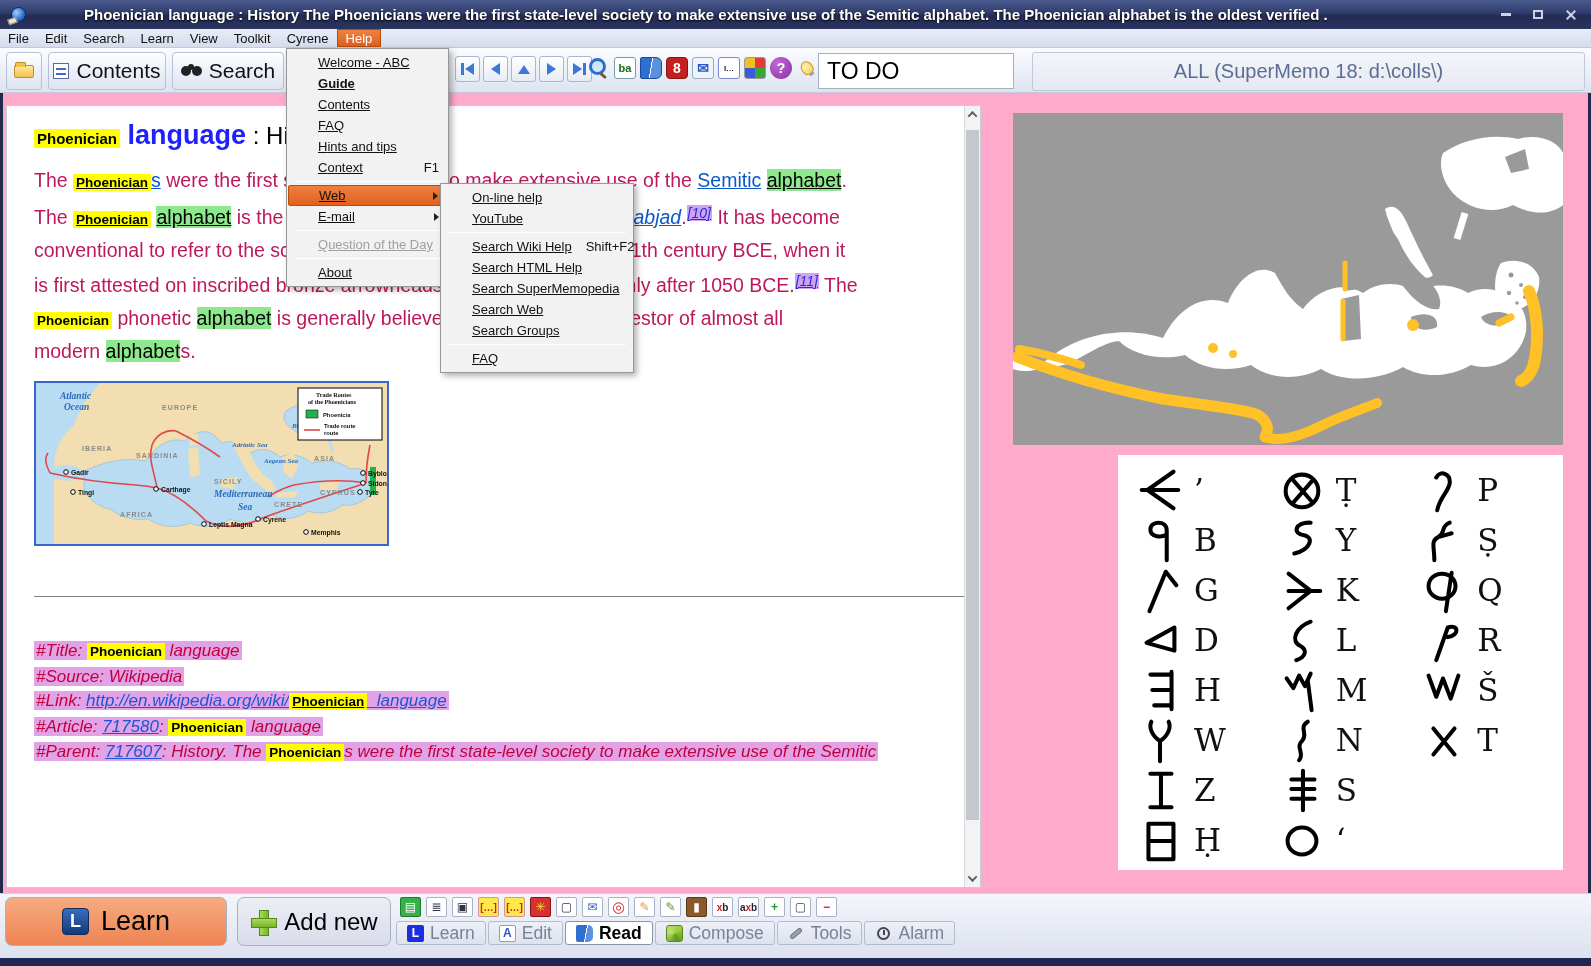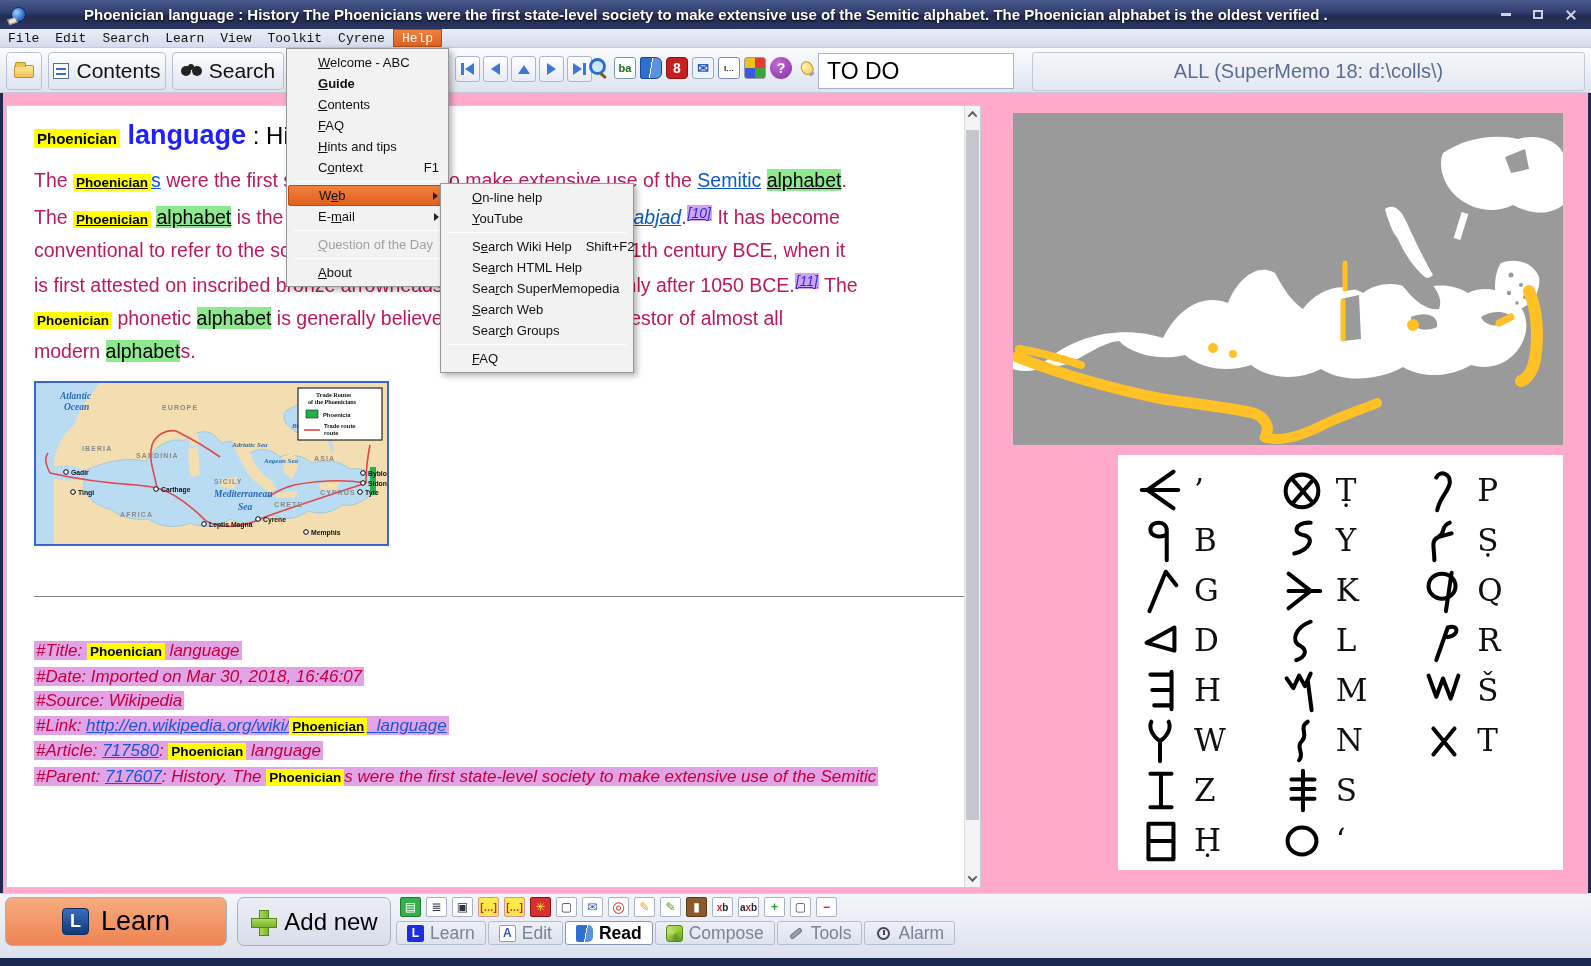--- a/index.html
+++ b/index.html
@@ -23,21 +23,21 @@
   .wc i { display:block; }
   .wc.min i { width:10px; height:3px; background:#cdd3e2; }
   .wc.max i { width:10px; height:9px; border:2px solid #cdd3e2; }
   .wc.cls i { position:relative; width:11px; height:11px; }
   .wc.cls i::before,.wc.cls i::after { content:""; position:absolute; left:5px; top:0; width:2px; height:12px; background:#cdd3e2; }
   .wc.cls i::before { transform:rotate(45deg);} .wc.cls i::after { transform:rotate(-45deg);}
 
   
   .menubar { position:absolute; left:-3px; top:29px; width:1591px; height:19px;
     background:linear-gradient(#e9edf7,#d6dcec); display:flex; align-items:stretch;
-    font-size:13px; color:#111; border-bottom:1px solid #c2c9da;font-family:Liberation Mono, monospace; }
+    font-size:13px; color:#111; border-bottom:1px solid #c2c9da; }
   .menu-item { padding:1px 8px 0 8px; display:flex; align-items:center; }
   .menu-item.active { background:linear-gradient(#f0823f,#df5f1d); color:#fff; border:1px solid #b44c10; }
 
   
   .toolbar { position:absolute; left:-3px; top:48px; width:1591px; height:45px;
     background:linear-gradient(#fbfcfe,#dde3f0); border-bottom:1px solid #c4cbdc; }
   .tbtn { position:absolute; top:4px; height:38px; border:1px solid #b6c0d6; border-radius:4px;
     background:linear-gradient(#ffffff,#e9edf6 60%,#dfe5f1); font-family:inherit;
     font-size:21px; color:#111; display:flex; align-items:center; justify-content:center; gap:7px; }
   .btn-open { left:6px; width:36px; }
@@ -123,21 +123,21 @@
 
   
   .popup { position:absolute; background:#f2f2f2; border:1px solid #979797; box-shadow:3px 3px 6px rgba(0,0,0,.3);
     font-size:13px; color:#111; padding:3px 1px; z-index:50; }
   #helpmenu { left:283px; top:48px; width:163px; }
   #websubmenu { left:437px; top:183px; width:194px; z-index:60; }
   .m-item { height:21px; display:flex; align-items:center; padding:0 8px 0 30px; position:relative; }
   .m-item.bold { font-weight:bold;justify-content:flex-end; }
   .m-item.disabled { color:#a0a0a0; }
   .m-item.active { background:linear-gradient(#f0803e,#e2601e); border:1px solid #b84d10; border-radius:2px; height:21px; }
-  .m-label { flex:1; white-space:nowrap; }
+  .m-label { flex:1; white-space:nowrap;text-decoration:underline; }
   .m-short { margin-left:14px; }
   .m-arrow { width:0; height:0; border-top:4px solid transparent; border-bottom:4px solid transparent; border-left:5px solid #222; margin-left:8px; }
   .m-sep { height:1px; background:#d0d0d0; margin:3px 6px; border-bottom:1px solid #fff; }
 
   
   .bottombar { position:absolute; left:-3px; top:893px; width:1591px; height:65px;
     background:linear-gradient(#f4f6fb,#dce1ee); border-top:1px solid #cfd4e2; }
   .bigbtn { position:absolute; top:3px; height:49px; border:1px solid #a9b0c0; border-radius:7px;
     font-family:inherit; display:flex; align-items:center; justify-content:center; gap:12px; }
   .learn { left:5px; width:222px; background:linear-gradient(#f6ac80,#ee8352); font-size:27px; color:#000; }
@@ -343,21 +343,20 @@
               <text x="272" y="21" class="lg-t">of the Phoenicians</text>
               <text x="287" y="34" class="lg-i">Phoenicia</text>
               <text x="288" y="45" class="lg-i">Trade route</text>
               <text x="288" y="52" class="lg-i">route</text>
             </g>
         </svg>
       </div>
       <hr class="rule">
       <div class="meta" id="a-meta">
           <div class="metaline"><span class="mwrap"><span class="m">#Title: </span><span class="yl">Phoenician</span><span class="m"> language</span></span></div>
-          <div class="metaline"><span class="mwrap"><span class="m">#Date: Imported on Mar 30, 2018, 16:46:07</span></span></div>
           <div class="metaline"><span class="mwrap"><span class="m">#Source: Wikipedia</span></span></div>
           <div class="metaline"><span class="mwrap"><span class="m">#Link: </span><span class="mlk">http://en.wikipedia.org/wiki/</span><span class="ylu">Phoenician</span><span class="mlk">_language</span></span></div>
           <div class="metaline"><span class="mwrap"><span class="m">#Article: </span><span class="mlk">717580</span><span class="m">: </span><span class="yl">Phoenician</span><span class="m"> language</span></span></div>
           <div class="metaline"><span class="mwrap"><span class="m">#Parent: </span><span class="mlk">717607</span><span class="m">: History. The </span><span class="yl">Phoenician</span><span class="m">s were the first state-level society to make extensive use of the Semitic</span></span></div>
         </div>
     </div>
     <div class="vscroll">
       <div class="sb-btn up">
           <span class="chev"></span>
         </div>

